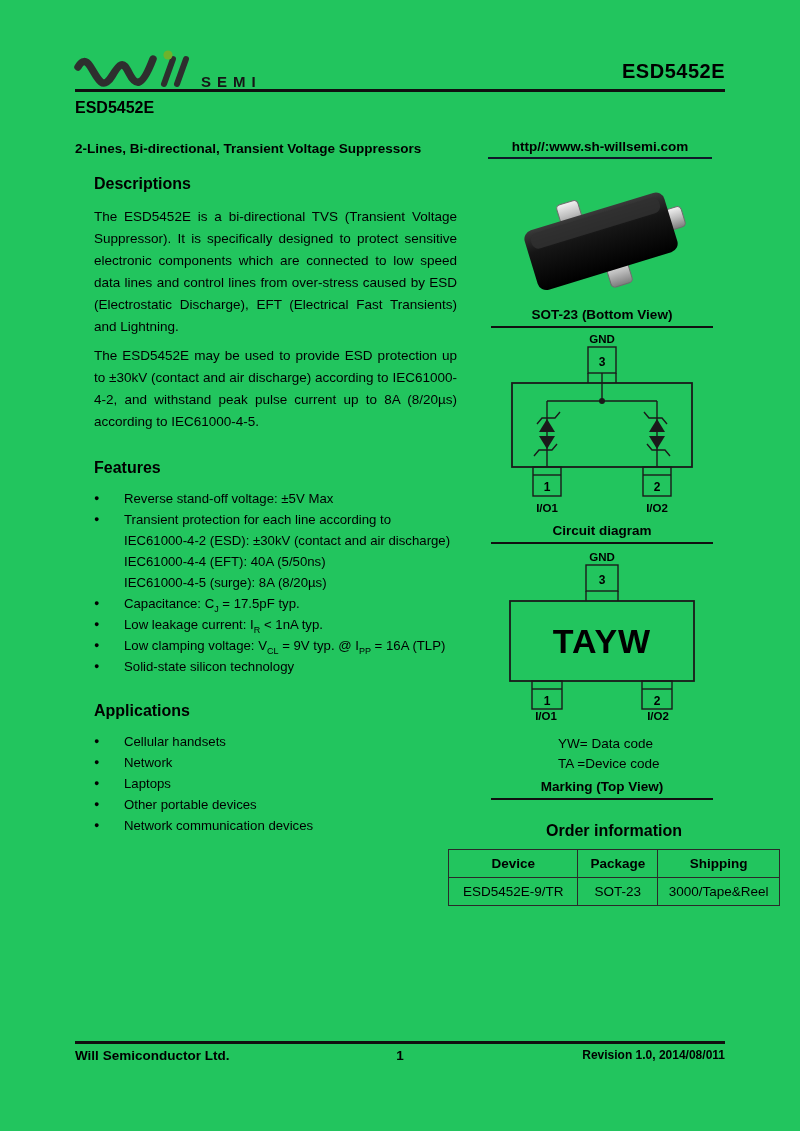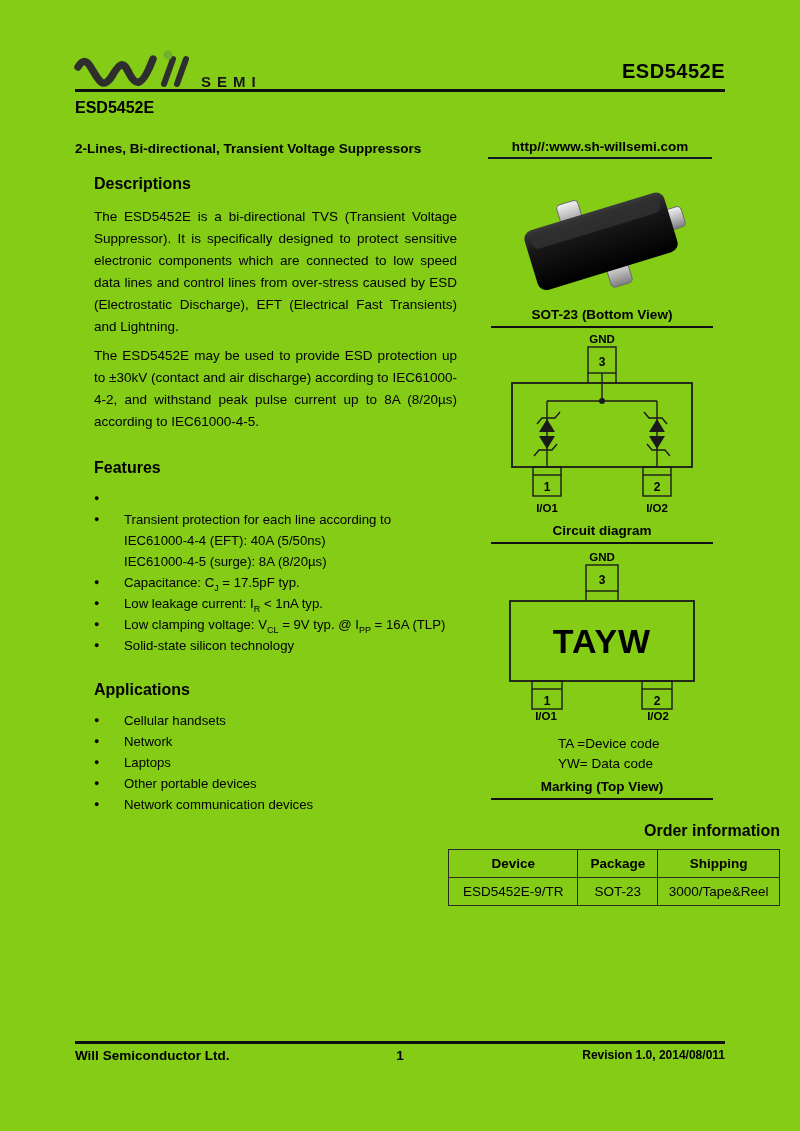--- a/index.html
+++ b/index.html
@@ -1,21 +1,21 @@
 <!DOCTYPE html>
 <html><head>
 <meta charset="utf-8">
 <style>
   * { box-sizing: border-box; margin: 0; padding: 0; }
   html,body { background:#e8e8e8; }
   .page {
     position: relative;
     width: 800px; height: 1131px;
     margin: 0 auto;
-    background: #84cc16;
+    background: #22c55e;
     font-family: "Liberation Sans", sans-serif;
     color: #000;
     overflow: hidden;
   }
   
   .logo { position:absolute; left:73px; top:50px; height:46px; display:flex; align-items:flex-end; }
   .logo svg { display:block; }
   .brand-semi { font-size:15px; font-weight:bold; letter-spacing:6px; color:#161616; margin:0 0 6px 10px; }
   .hdr-part { position:absolute; top:60px; right:75px; font-size:20px; font-weight:bold; letter-spacing:0.5px; }
   .hdr-rule { position:absolute; left:75px; right:75px; top:89px; height:3px; background:#101010; }
@@ -35,21 +35,21 @@
   .li .bullet { flex:none; width:30px; font-size:9px; }
   .li .txt { flex:none; }
   sub.sb { font-size:9px; line-height:0; }
   
   .col-right { position:absolute; left:448px; top:168px; width:332px; }
   .fig { width:240px; margin-left:34px; text-align:center; }
   .fig-caption { font-size:13.5px; font-weight:bold; line-height:17px; }
   .fig-rule { width:222px; height:2px; background:#101010; margin:3px 0 0 43px; }
   .pkg-svg { display:block; margin:8px auto 0; }
   .marking-notes { margin:8px 0 0 110px; font-size:13.5px; line-height:20px; text-align:left; }
-  .order-title { margin-top:22px; text-align:right; font-size:16px; font-weight:bold; }
+  .order-title { margin-top:22px; text-align:center; font-size:16px; font-weight:bold; }
   .order-table { border-collapse:collapse; margin-top:9px; width:332px; }
   .order-table th, .order-table td {
     border:1.3px solid #2a2a2a; height:28px; text-align:center;
     font-size:13.5px; padding:0 2px;
   }
   .order-table th { font-weight:bold; }
   .c-dev { width:130px; } .c-pkg { width:80px; } .c-shp { width:122px; }
   
   .ftr-rule { position:absolute; left:75px; right:75px; top:1041px; height:3px; background:#101010; }
   .ftr-company { position:absolute; left:75px; top:1048px; font-size:13.5px; font-weight:bold; }
@@ -81,24 +81,29 @@
     <div class="sec-h">Descriptions</div>
     <div id="desc-paragraphs">
         <p>The ESD5452E is a bi-directional TVS (Transient Voltage Suppressor). It is specifically designed to protect sensitive electronic components which are connected to low speed data lines and control lines from over-stress caused by ESD (Electrostatic Discharge), EFT (Electrical Fast Transients) and Lightning.</p>
         <p>The ESD5452E may be used to provide ESD protection up to ±30kV (contact and air discharge) according to IEC61000-4-2, and withstand peak pulse current up to 8A (8/20µs) according to IEC61000-4-5.</p>
       </div>
 
     <div class="sec-h h-feat">Features</div>
     <div id="features-list" class="blist">
         <div class="li">
           <span class="bullet">●</span>
+          <span class="txt">Reverse stand-off voltage: ±5V Max</span>
         </div>
         <div class="li">
           <span class="bullet">●</span>
           <span class="txt">Transient protection for each line according to</span>
+        </div>
+        <div class="li">
+          <span class="bullet"></span>
+          <span class="txt">IEC61000-4-2 (ESD): ±30kV (contact and air discharge)</span>
         </div>
         <div class="li">
           <span class="bullet"></span>
           <span class="txt">IEC61000-4-4 (EFT): 40A (5/50ns)</span>
         </div>
         <div class="li">
           <span class="bullet"></span>
           <span class="txt">IEC61000-4-5 (surge): 8A (8/20µs)</span>
         </div>
         <div class="li">
@@ -223,22 +228,22 @@
         <text x="120" y="11" text-anchor="middle" font-size="11.5" font-weight="bold" fill="#000">GND</text>
         <text x="120" y="34" text-anchor="middle" font-size="12" font-weight="bold" fill="#000">3</text>
         <text x="120" y="103" text-anchor="middle" font-size="34" font-weight="bold" letter-spacing="1" fill="#000">TAYW</text>
         <text x="65" y="155" text-anchor="middle" font-size="12" font-weight="bold" fill="#000">1</text>
         <text x="175" y="155" text-anchor="middle" font-size="12" font-weight="bold" fill="#000">2</text>
         <text x="64" y="170" text-anchor="middle" font-size="11.5" font-weight="bold" fill="#000">I/O1</text>
         <text x="176" y="170" text-anchor="middle" font-size="11.5" font-weight="bold" fill="#000">I/O2</text>
       </svg>
     </div>
     <div class="marking-notes">
+      <div>YW= Data code</div>
       <div>TA =Device code</div>
-      <div>YW= Data code</div>
     </div>
     <div class="fig" style="margin-top:4px;">
       <div class="fig-caption">Marking (Top View)</div>
     </div>
     <div class="fig-rule"></div>
 
     <div class="order-title">Order information</div>
     <table class="order-table" id="order-table">
       <colgroup>
           <col class="c-dev">

